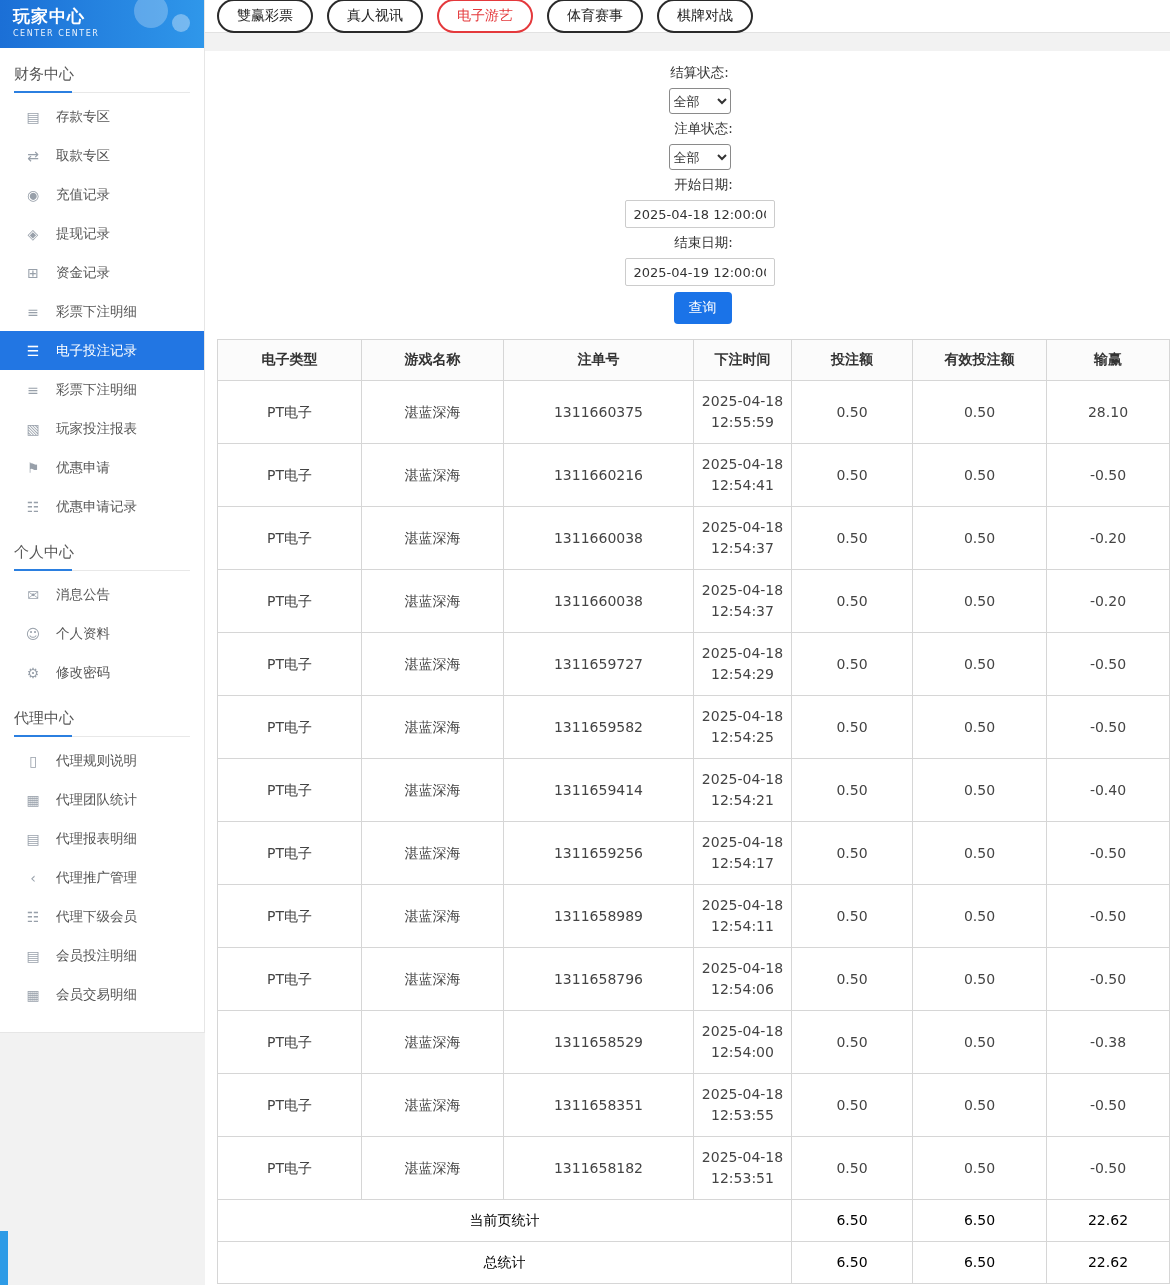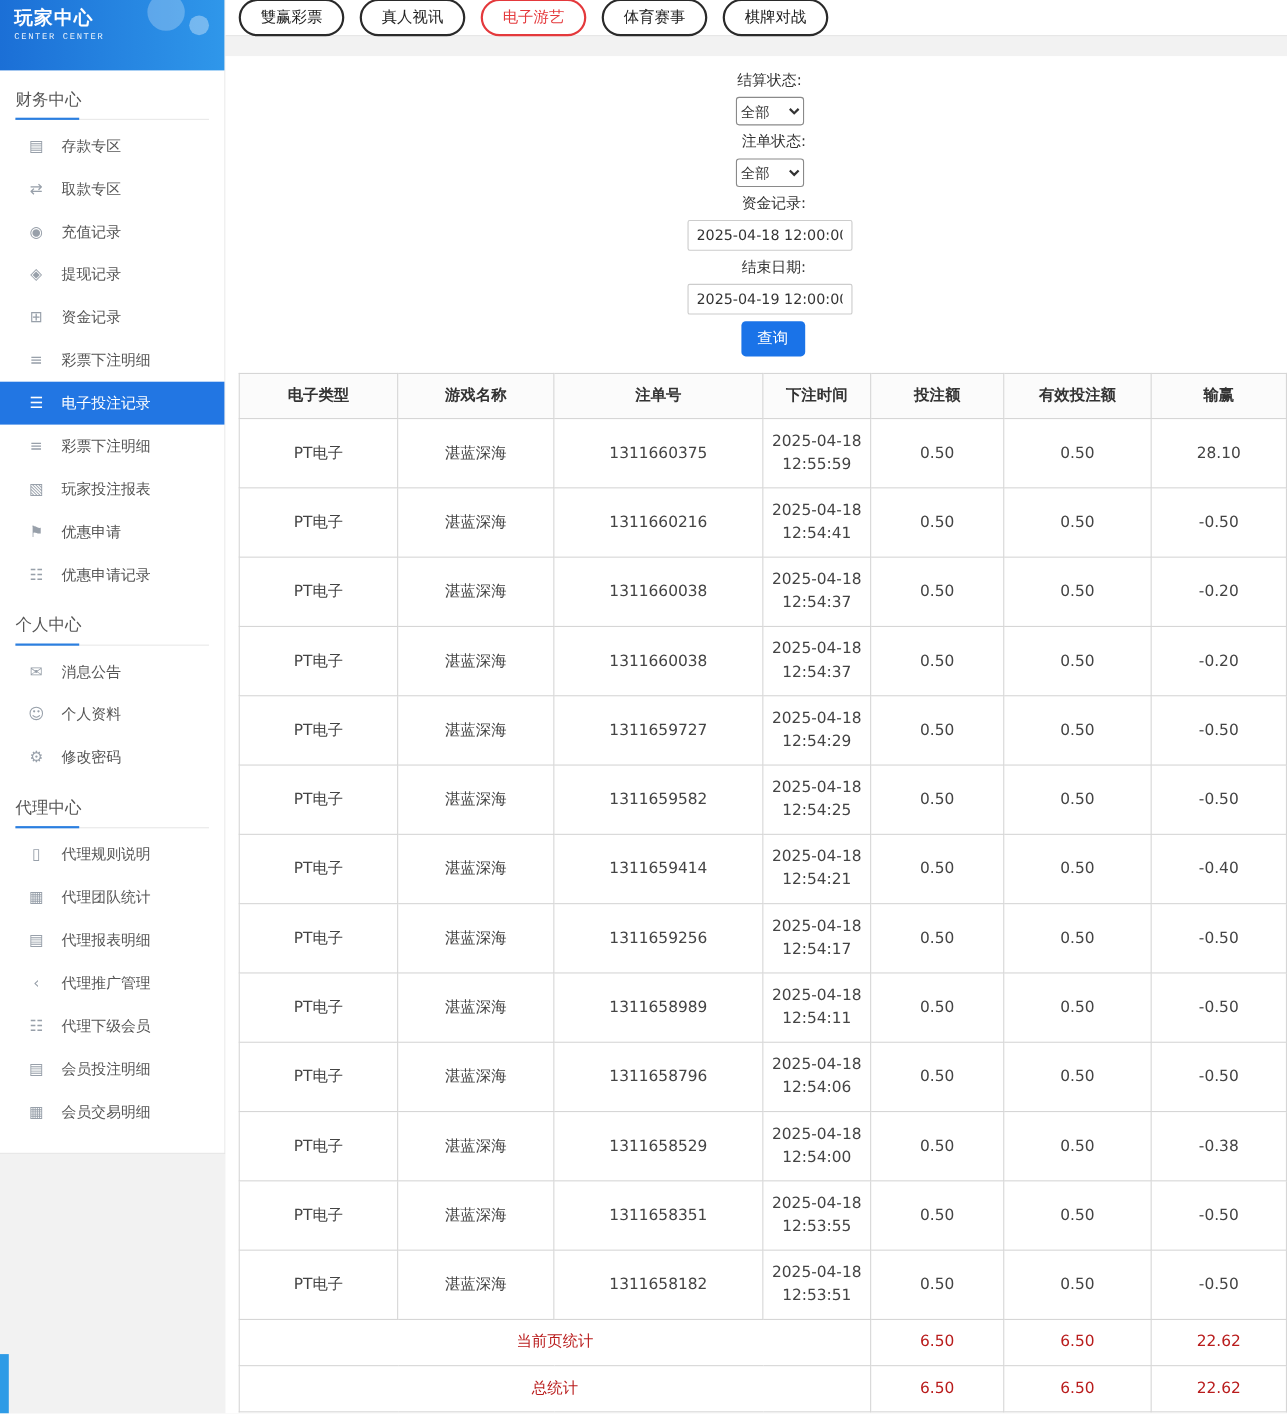--- a/index.html
+++ b/index.html
@@ -5,21 +5,21 @@
   * { box-sizing: border-box; margin: 0; padding: 0; }
   html,body { width:1170px; height:1285px; overflow:hidden; }
   body {
     font-family: "DejaVu Sans", "Liberation Sans", sans-serif;
     background:#f2f2f2; color:#333; position:relative;
   }
   .app { display:flex; width:1170px; min-height:1285px; align-items:flex-start; }
 
   
   .sidebar { width:205px; background:#fff; border-right:1px solid #e6e6e6; border-bottom:1px solid #e6e6e6; padding-bottom:18px; flex-shrink:0; }
-  .sidebar-header { height:64px; background:linear-gradient(90deg,#1b6fd6,#2f97ea); position:relative; overflow:hidden; padding:5px 0 0 13px;font-family:Liberation Mono, monospace; }
+  .sidebar-header { height:48px; background:linear-gradient(90deg,#1b6fd6,#2f97ea); position:relative; overflow:hidden; padding:5px 0 0 13px; }
   .bubble { position:absolute; border-radius:50%; background:rgba(255,255,255,0.25); }
   .bubble.b1 { width:34px; height:34px; right:36px; top:-6px; }
   .bubble.b2 { width:18px; height:18px; right:14px; top:14px; background:rgba(255,255,255,0.35); }
   .logo-title { color:#fff; font-size:17px; font-weight:bold; letter-spacing:1px; }
   .logo-sub { color:rgba(255,255,255,0.9); font-size:8px; letter-spacing:1.5px; margin-top:1px; }
 
   .section-title { margin:8px 14px 4px; padding:9px 0 8px; font-size:15px; color:#555; border-bottom:1px solid #e8e8e8; position:relative; }
   .section-title::after { content:""; position:absolute; left:0; bottom:-1px; width:58px; height:2px; background:#2b7fe0; }
   .side-item { height:39px; display:flex; align-items:center; padding-left:24px; gap:14px; font-size:13.5px; color:#555; cursor:pointer; }
   .side-item.active { background:#2276e3; color:#fff; }
@@ -38,21 +38,21 @@
   .flabel:first-child { margin-left:0; }
   .fselect { height:26px; min-width:62px; border:1px solid #8a8a8a; border-radius:3px; background:#fff; font-size:13px; color:#333; font-family:Liberation Sans, sans-serif; }
   .finput { height:28px; width:150px; border:1px solid #ccc; border-radius:2px; padding:0 8px; font-size:13px; color:#333; font-family:inherit; }
   .query-btn { margin-left:6px; background:#1a73e8; color:#fff; border:none; border-radius:4px; padding:7px 15px; font-size:14px; cursor:pointer; font-family:inherit; }
 
   .table-wrap { margin:2px 0 0 12px; }
   table.bet-table { width:100%; border-collapse:collapse; background:#fff; table-layout:fixed; }
   .bet-table th, .bet-table td { border:1px solid #d6d6d6; text-align:center; font-size:14px; }
   .bet-table th { height:41px; font-weight:bold; color:#333; background:#fbfbfb; padding:6px 4px; }
   .bet-table td { color:#444; padding:10px 6px; line-height:1.5; }
-  .bet-table tr.summary td { padding:10px 6px; color:#b91c1c; }
+  .bet-table tr.summary td { padding:10px 6px; color:#000000; }
 
   .footer-bar { margin-top:14px; height:53px; background:#fff; border-top:1px solid #e3e3e3; display:flex; justify-content:space-between; align-items:center; padding:0 22px; }
   .per-page { color:#666; font-size:13px; }
   .pager { display:flex; align-items:center; gap:10px; font-size:13.5px; }
   .pager .total { color:#333; }
   .plink { color:#2b6cd9; cursor:pointer; text-decoration:none; }
   .pcurrent { background:#bcd2f0; border:1px solid #6f9bdc; color:#1c4fae; padding:0 5px; min-width:15px; text-align:center; cursor:pointer; }
   .ptext { color:#333; }
   .pinput { width:28px; height:19px; border:1px solid #999; border-radius:2px; font-size:12px; text-align:center; font-family:inherit; }
 
@@ -179,21 +179,21 @@
         <button class="tab-pill">棋牌对战</button>
       </div>
 
     <div class="content-panel">
 
       <div class="filter-panel">
         <span class="flabel">结算状态:</span>
         <select class="fselect" id="settle-select"><option>全部</option></select>
         <span class="flabel">注单状态:</span>
         <select class="fselect" id="order-select"><option>全部</option></select>
-        <span class="flabel">资金记录:</span>
+        <span class="flabel">开始日期:</span>
         <input class="finput" value="2025-04-18 12:00:00" style="">
         <span class="flabel">结束日期:</span>
         <input class="finput" value="2025-04-19 12:00:00" style="">
         <button class="query-btn">查询</button>
       </div>
 
       <div class="table-wrap">
         <table class="bet-table">
           <colgroup>
             <col style="width:144px">

